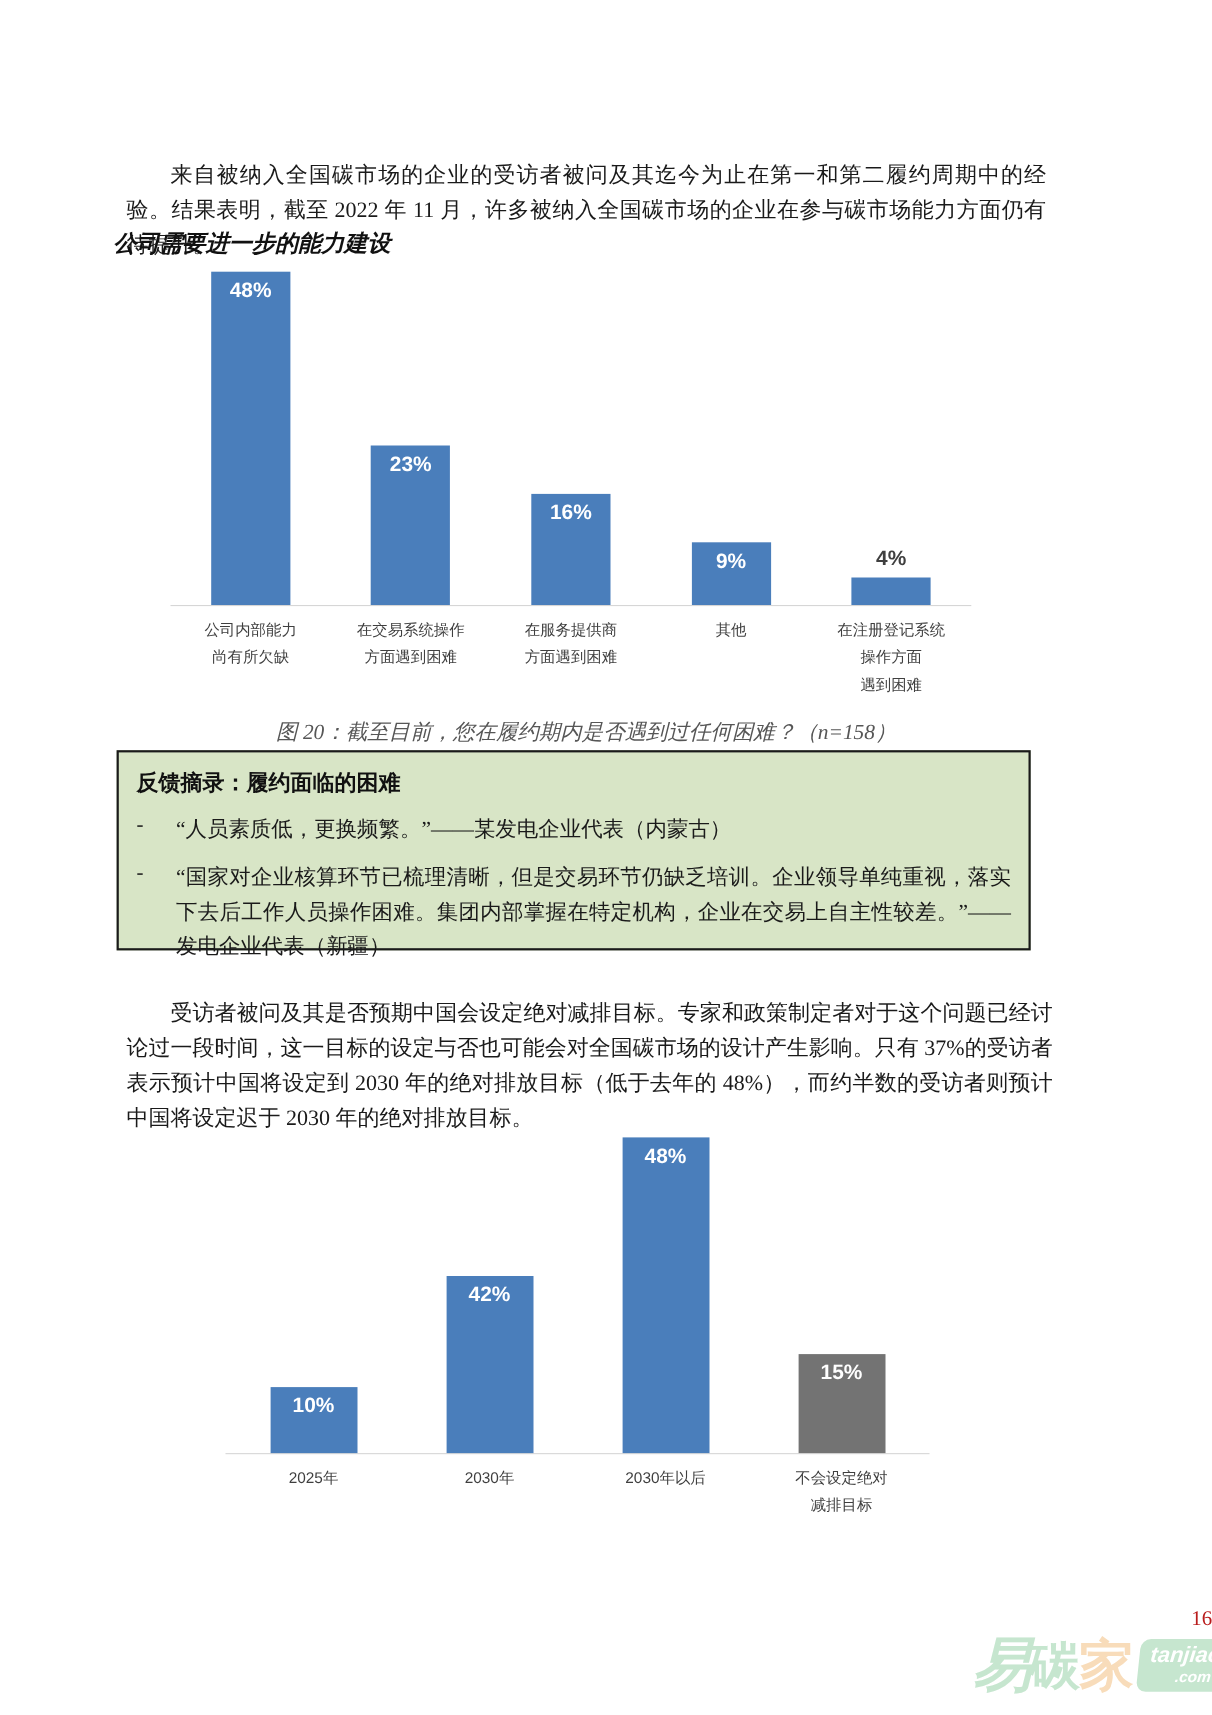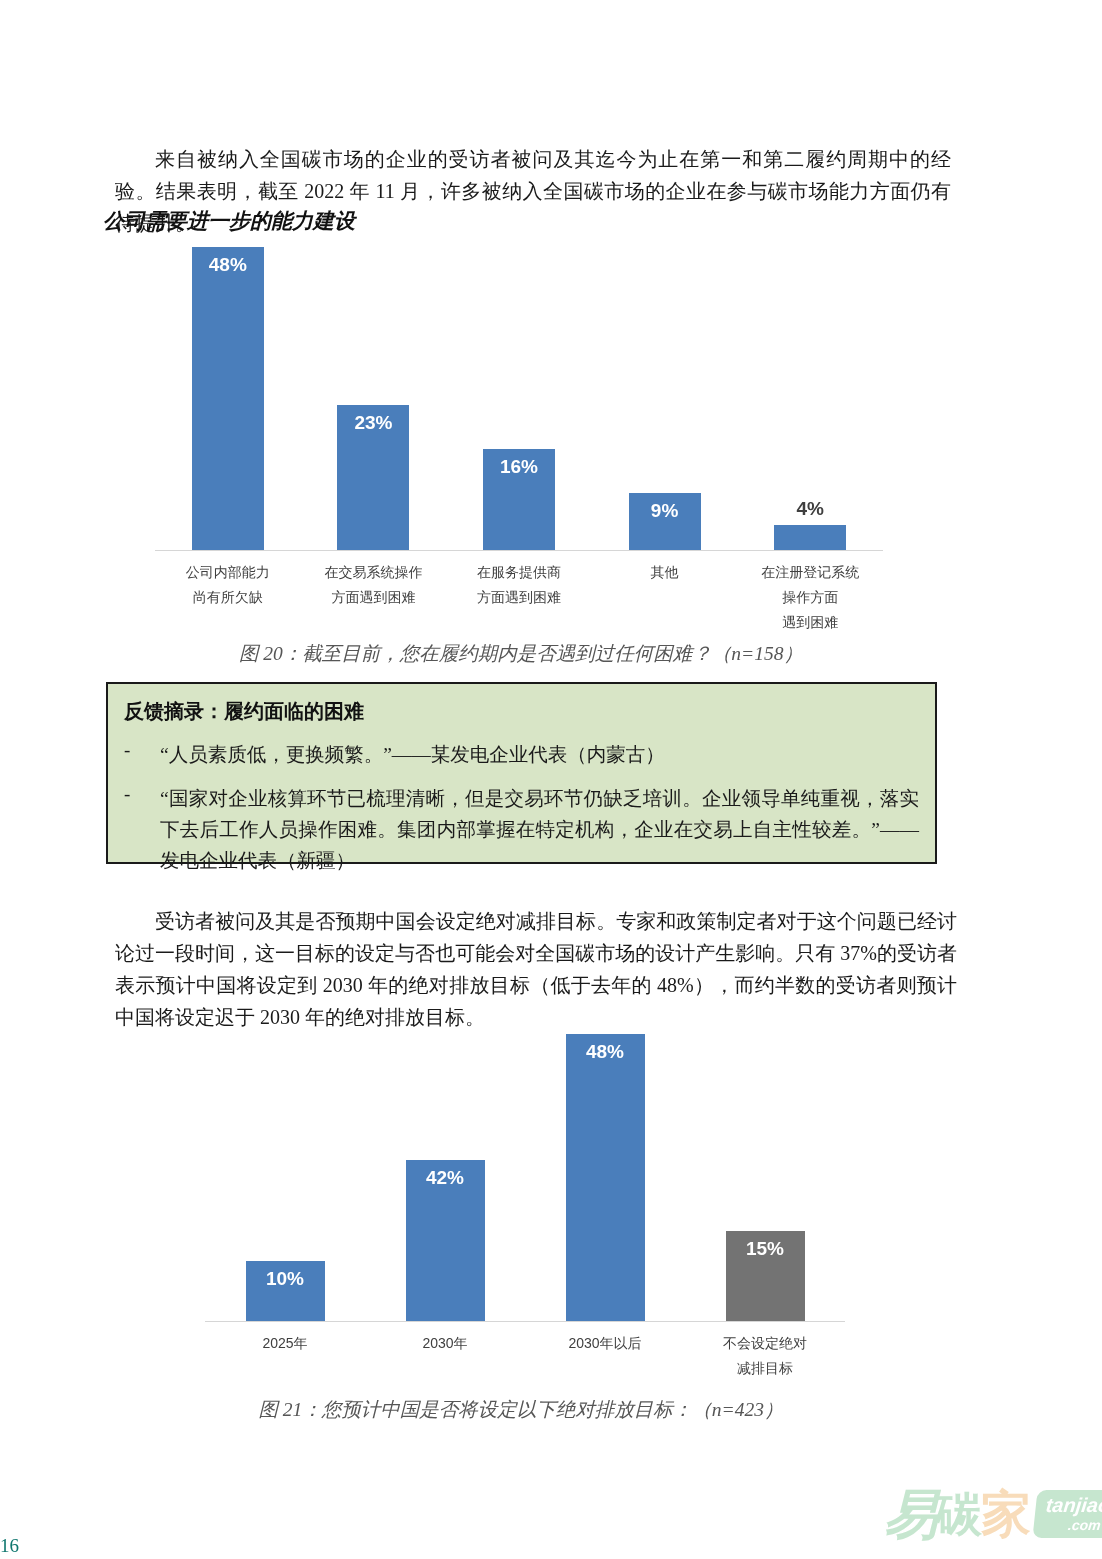--- a/index.html
+++ b/index.html
@@ -67,21 +67,21 @@
     white-space:pre-line;
     font-size:14px;
     line-height:25px;
     color:#3f3f3f;
     padding-top:9px;
     font-family:"Liberation Sans", sans-serif;
   }
   .caption{
     position:absolute;
     left:103px;width:836px;
-    margin:0;
+    margin:12px;
     text-align:center;
     font-style:italic;
     font-size:19.5px;
     color:#565656;
   }
   .cap1{top:640px;}
   .cap2{top:1396px;}
   
   .feedback-box{
     position:absolute;
@@ -95,24 +95,24 @@
     font-size:20px;
     font-weight:bold;
     color:#111111;
   }
   .fb-row{display:flex;margin-bottom:13px;}
   .fb-dash{width:36px;flex:0 0 36px;font-size:19px;}
   .fb-text{flex:1;font-size:19.5px;line-height:31px;text-align:justify;}
   
   .page-number{
     position:absolute;
-    left:0;top:1535px;width:100%;
-    text-align:left;
+    left:0;top:1461px;width:100%;
+    text-align:right;
     font-size:19px;
-    color:#0f766e;
+    color:#b91c1c;
   }
   .watermark{
     position:absolute;
     left:884px;top:1487px;
     display:flex;
     align-items:center;
     font-family:"Liberation Sans", sans-serif;
     user-select:none;
   }
   .wm-char{font-weight:bold;line-height:1;}
@@ -221,21 +221,20 @@
         </div>
       </div>
     <div class="xlabels">
         <div class="xlabel">2025年</div>
         <div class="xlabel">2030年</div>
         <div class="xlabel">2030年以后</div>
         <div class="xlabel">不会设定绝对
 减排目标</div>
       </div>
   </div>
-  <p class="caption cap2">图 21：您预计中国是否将设定以下绝对排放目标：（n=423）</p>
 
   <div class="page-number">16</div>
 
   <div class="watermark">
     <span class="wm-char wm-g1" style="color: rgb(198, 230, 207);">易</span>
     <span class="wm-char wm-g2" style="color: rgb(198, 230, 207);">碳</span>
     <span class="wm-char wm-o1" style="color: rgb(248, 220, 186);">家</span>
     <span class="wm-badge" style="background: rgb(198, 230, 207);">
       <span class="wm-badge-l1">tanjiaoyi</span>
       <span class="wm-badge-l2">.com</span>

